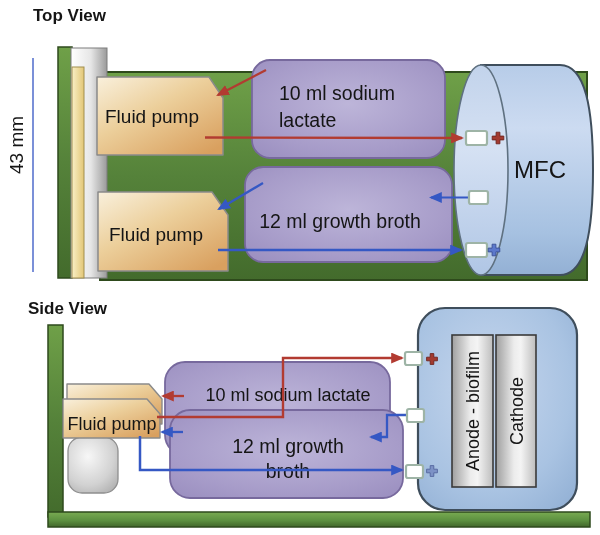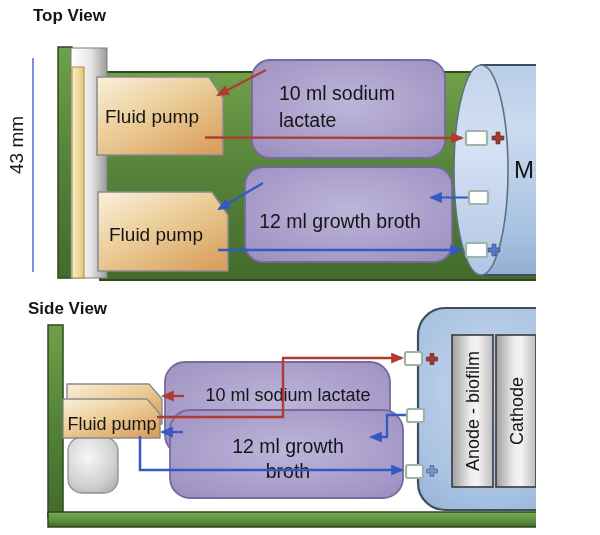--- a/index.html
+++ b/index.html
@@ -1,16 +1,16 @@
 <!DOCTYPE html>
 <html><head>
 <meta charset="utf-8">
 <style>
   html,body{margin:0;padding:0;background:#ffffff;}
-  .stage{position:relative;width:536px;height:535px;background:#ffffff;overflow:hidden;}
+  .stage{position:relative;width:600px;height:535px;background:#ffffff;overflow:hidden;}
   .t{font-family:"Liberation Sans","DejaVu Sans",sans-serif;fill:#151515;}
   .title{font-size:17px;font-weight:bold;}
   .lbl{font-size:19px;}
   .lblBig{font-size:19.5px;}
   .lblSide{font-size:18px;}
   .lblPumpSide{font-size:18px;}
   .mfcTxt{font-size:24px;}
   .dim{font-size:19px;}
   svg{display:block;}
 </style>

